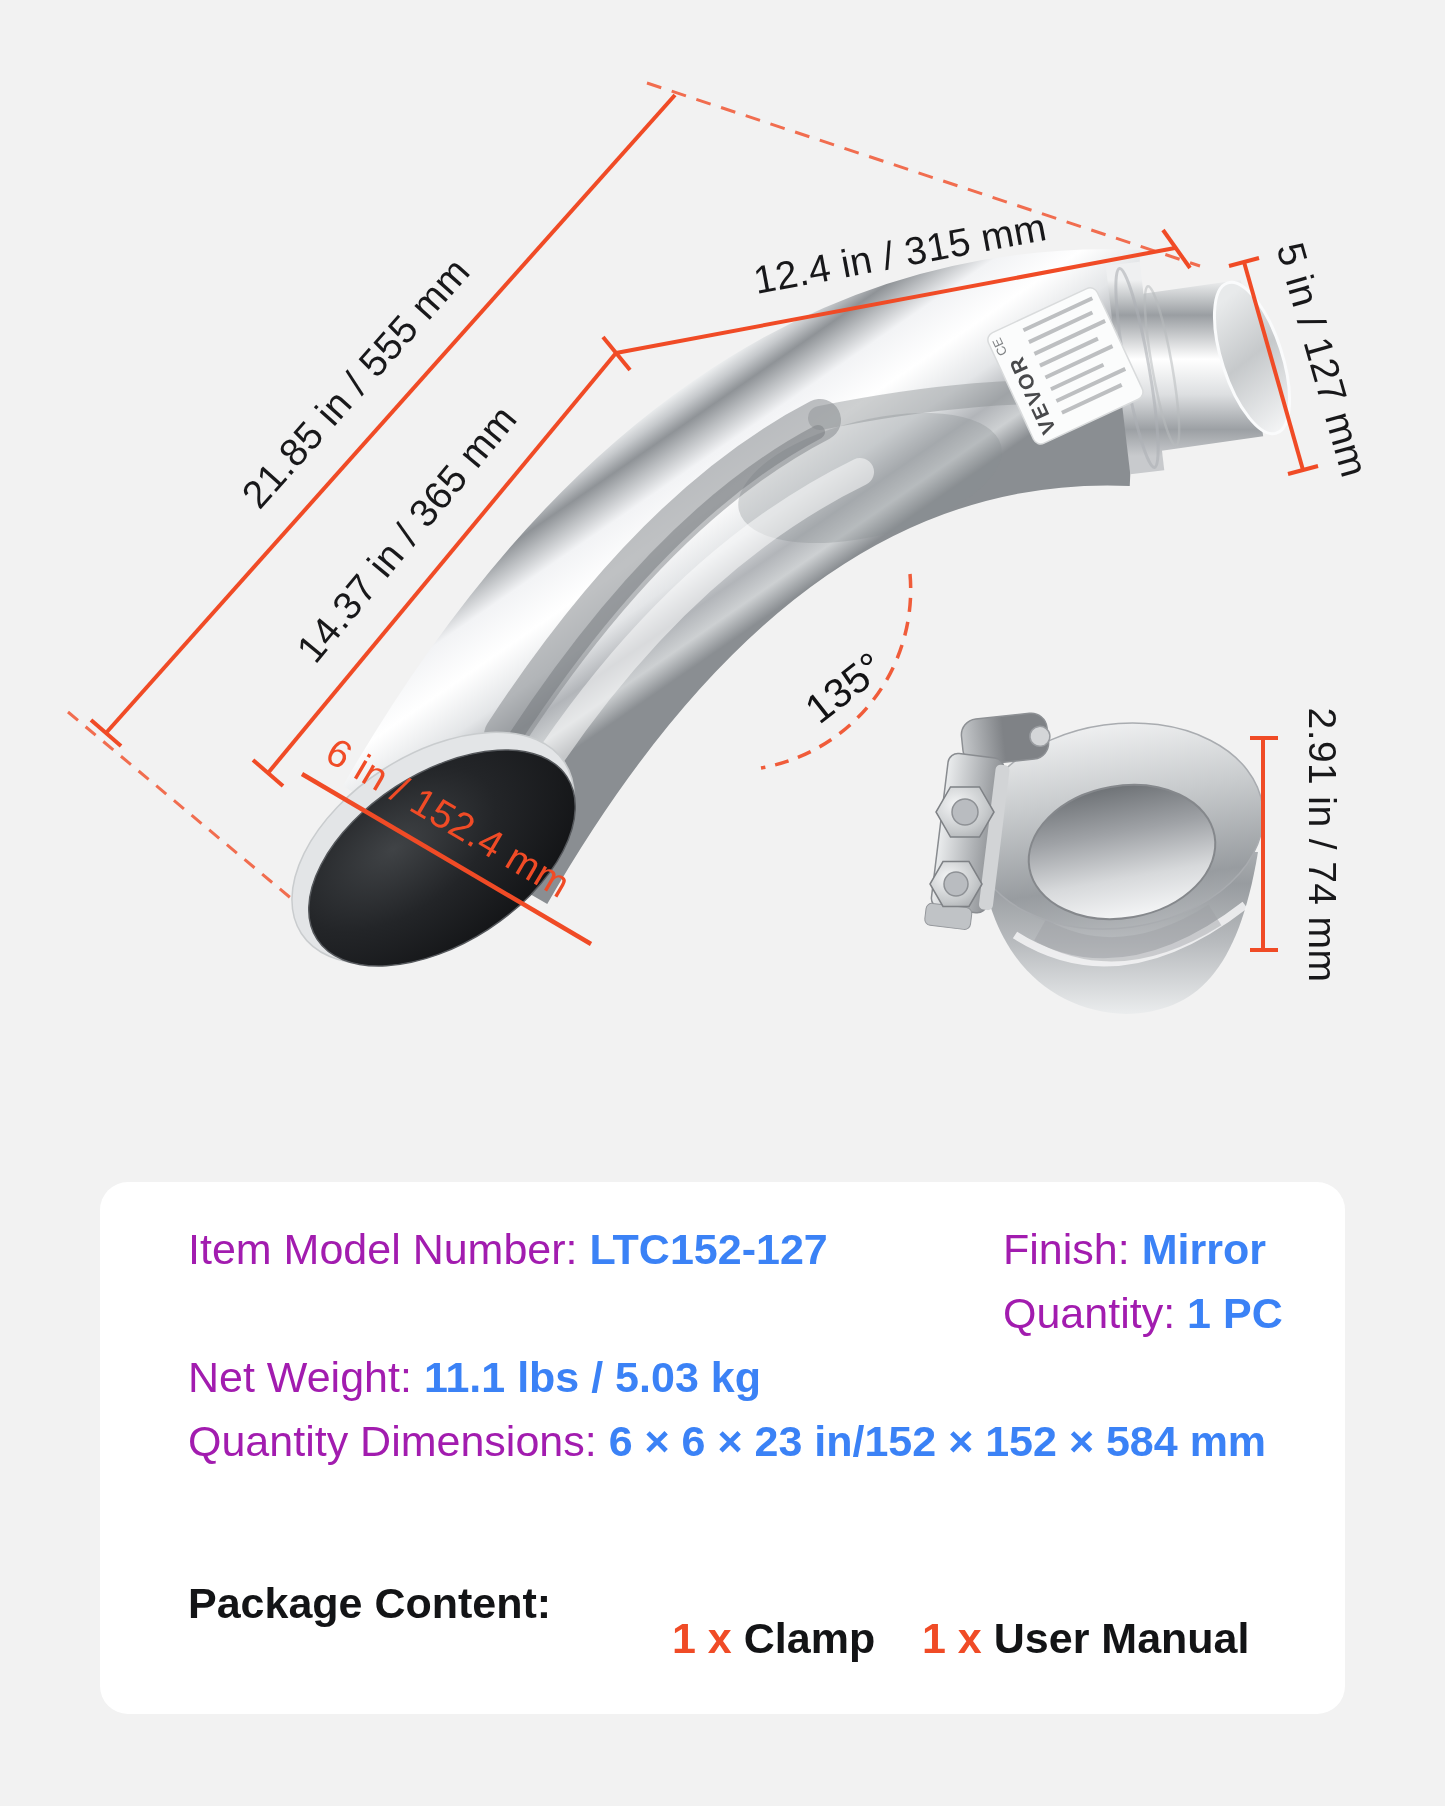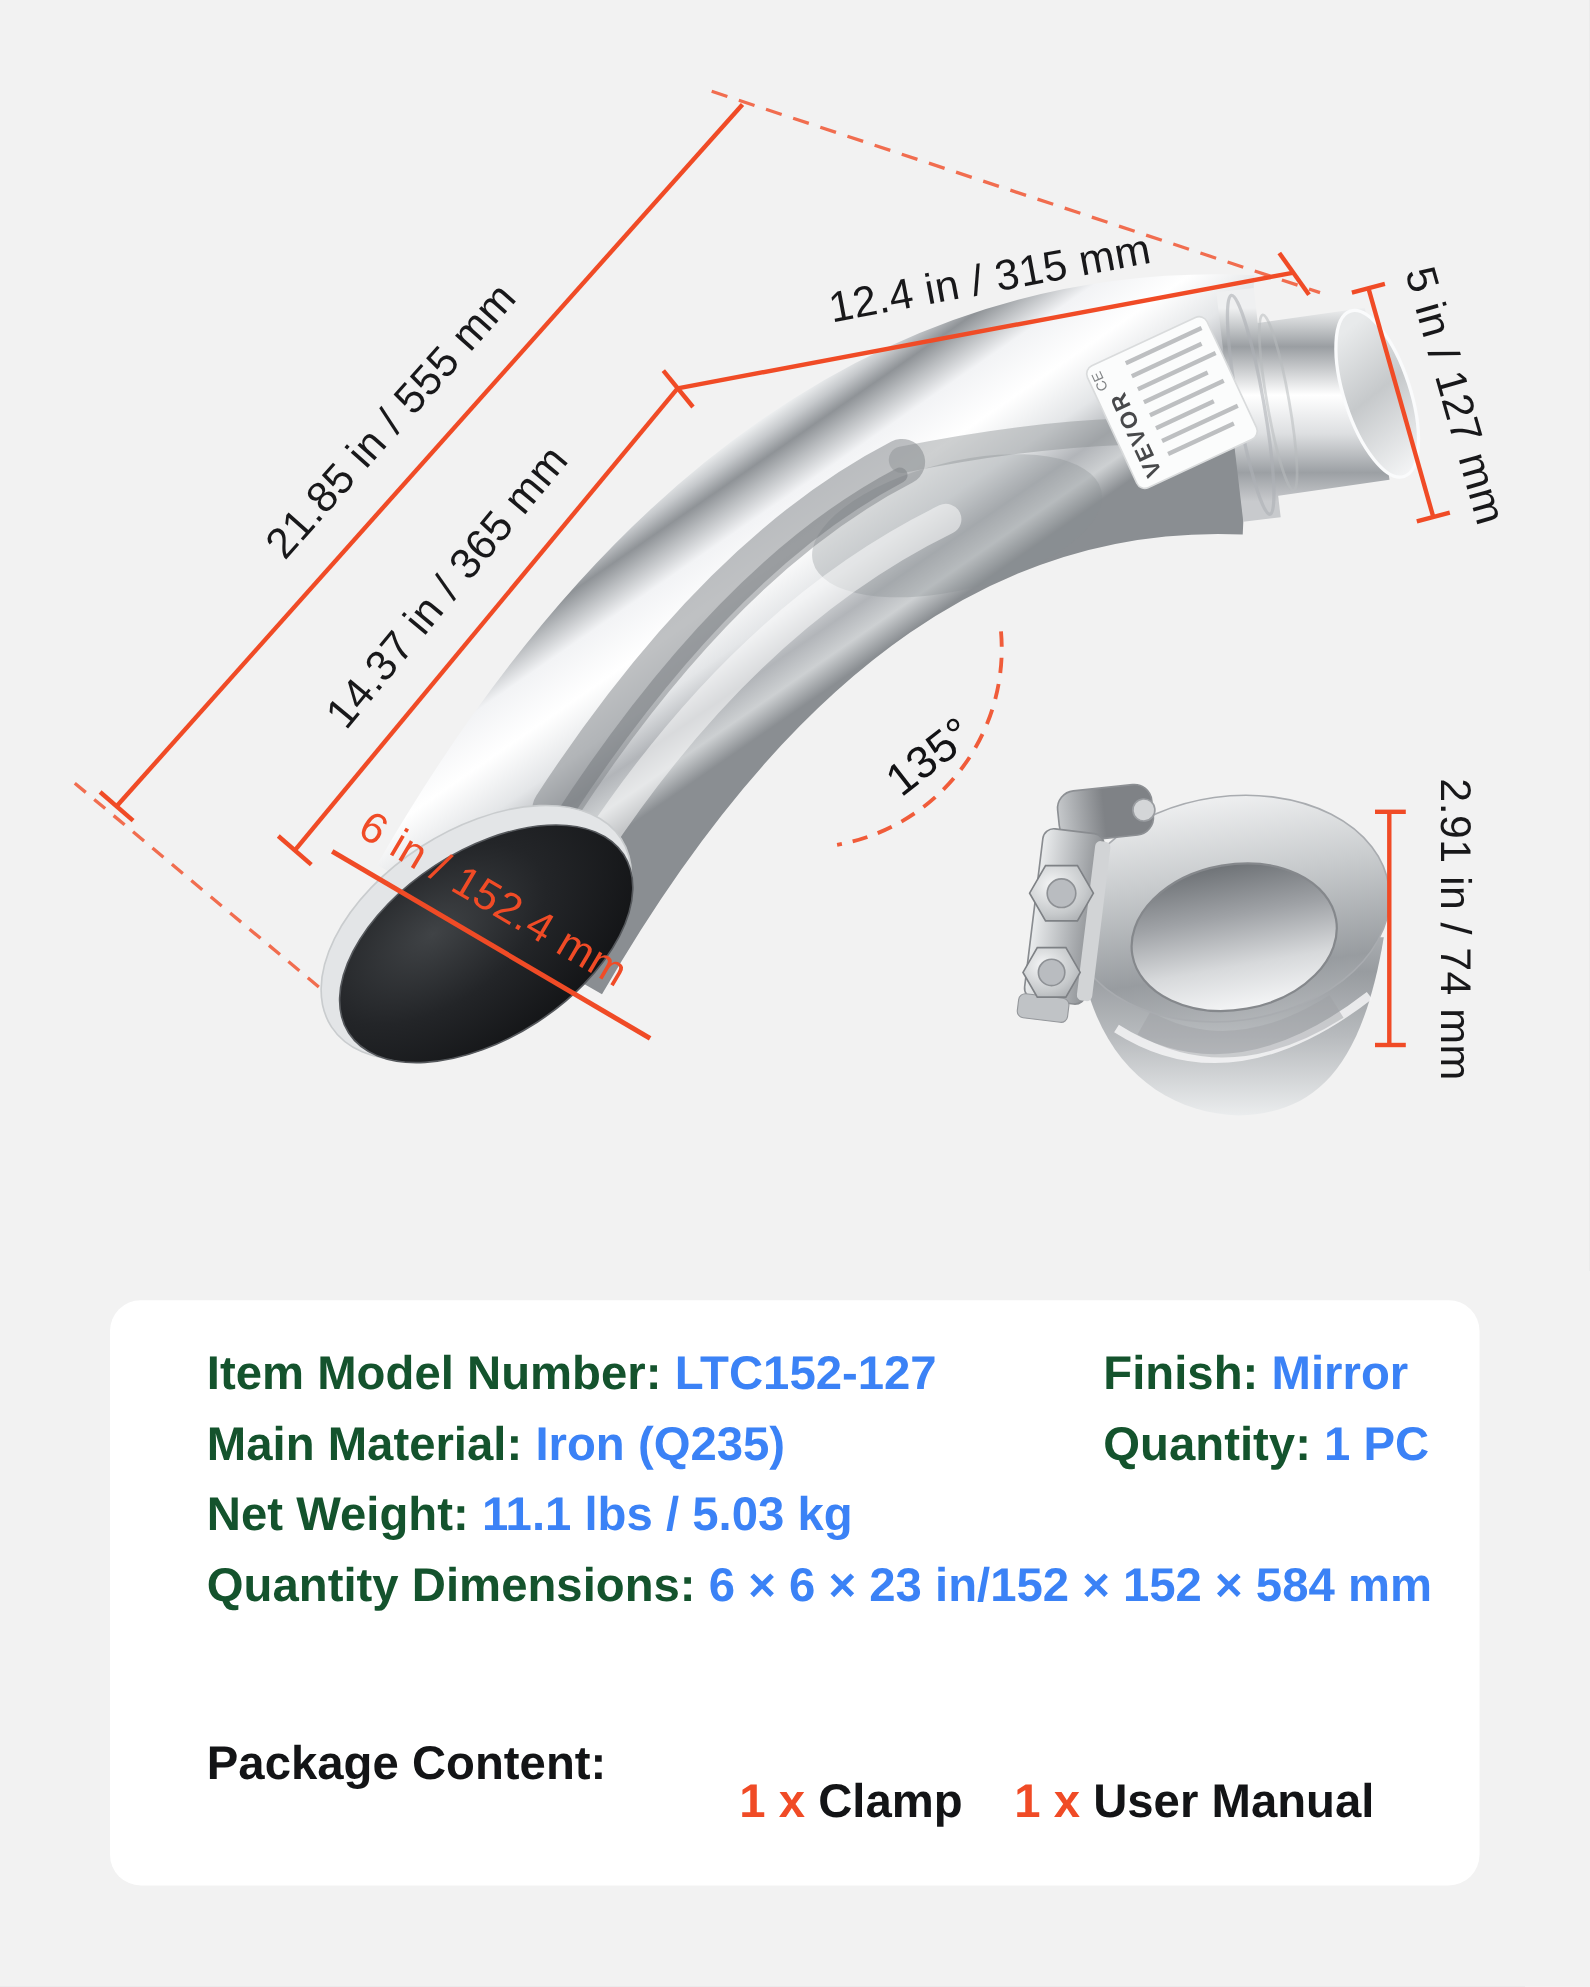--- a/index.html
+++ b/index.html
@@ -24,21 +24,21 @@
   .panel{
     position:absolute;left:100px;top:1182px;width:1245px;height:532px;
     background:#FFFFFF;border-radius:28px;
   }
   .spec-row{position:absolute;left:88px;white-space:nowrap;font-size:43px;line-height:1.1;}
   .spec-row.right{left:903px;text-align:center;}
   .r1{top:44px}.r2{top:108px}.r3{top:172px}.r4{top:236px}
   .pkg-title{top:366px;font-weight:600;color:#131416;margin-top:32px;}
   .pkg-item{position:absolute;white-space:nowrap;font-size:43px;}
   .pi1{left:88px;top:432px}.pi2{left:572px;top:432px}.pi3{left:822px;top:432px}
-  .spec-label{font-weight:700;color:#14532d;margin-top:16px;}
+  .spec-label{font-weight:400;color:#a21caf;margin-top:16px;}
   .spec-value{font-weight:700;color:#3b82f6;margin-left:12px;}
   .pkg-qty{font-weight:700;color:#F04B26;margin-right:12px;}
   .pkg-name{font-weight:600;color:#131416;}
 </style>
 </head>
 <body>
 
 <div class="stage">
 
   <svg class="fig-svg" width="1445" height="1030" viewBox="0 0 1445 1030">
@@ -186,23 +186,20 @@
   <div class="dim d-upper">12.4 in / 315 mm</div>
   <div class="dim d-inlet">5 in / 127 mm</div>
   <div class="dim d-clamp">2.91 in / 74 mm</div>
   <div class="dim d-angle">135°</div>
   <div class="dim d-outlet">6 in / 152.4 mm</div>
 
   <div class="panel">
     <div class="spec-row r1">
       <span class="spec-label">Item Model Number:</span><span class="spec-value">LTC152-127</span>
     </div>
-    <div class="spec-row r2">
-      <span class="spec-label">Main Material:</span><span class="spec-value">Iron (Q235)</span>
-    </div>
     <div class="spec-row r3">
       <span class="spec-label">Net Weight:</span><span class="spec-value">11.1 lbs / 5.03 kg</span>
     </div>
     <div class="spec-row r4">
       <span class="spec-label">Quantity Dimensions:</span><span class="spec-value">6 × 6 × 23 in/152 × 152 × 584 mm</span>
     </div>
 
     <div class="spec-row right r1">
       <span class="spec-label">Finish:</span><span class="spec-value">Mirror</span>
     </div>

